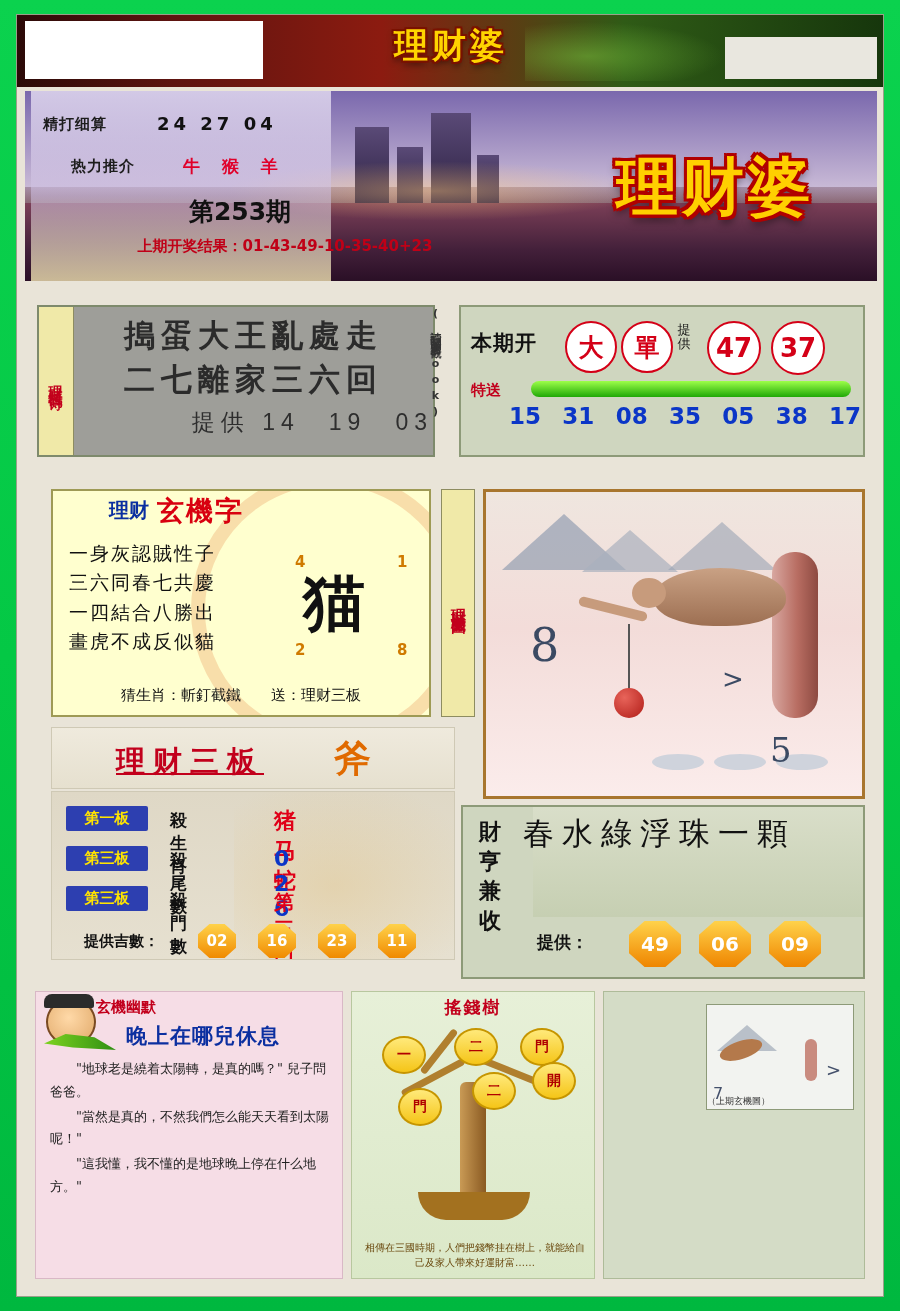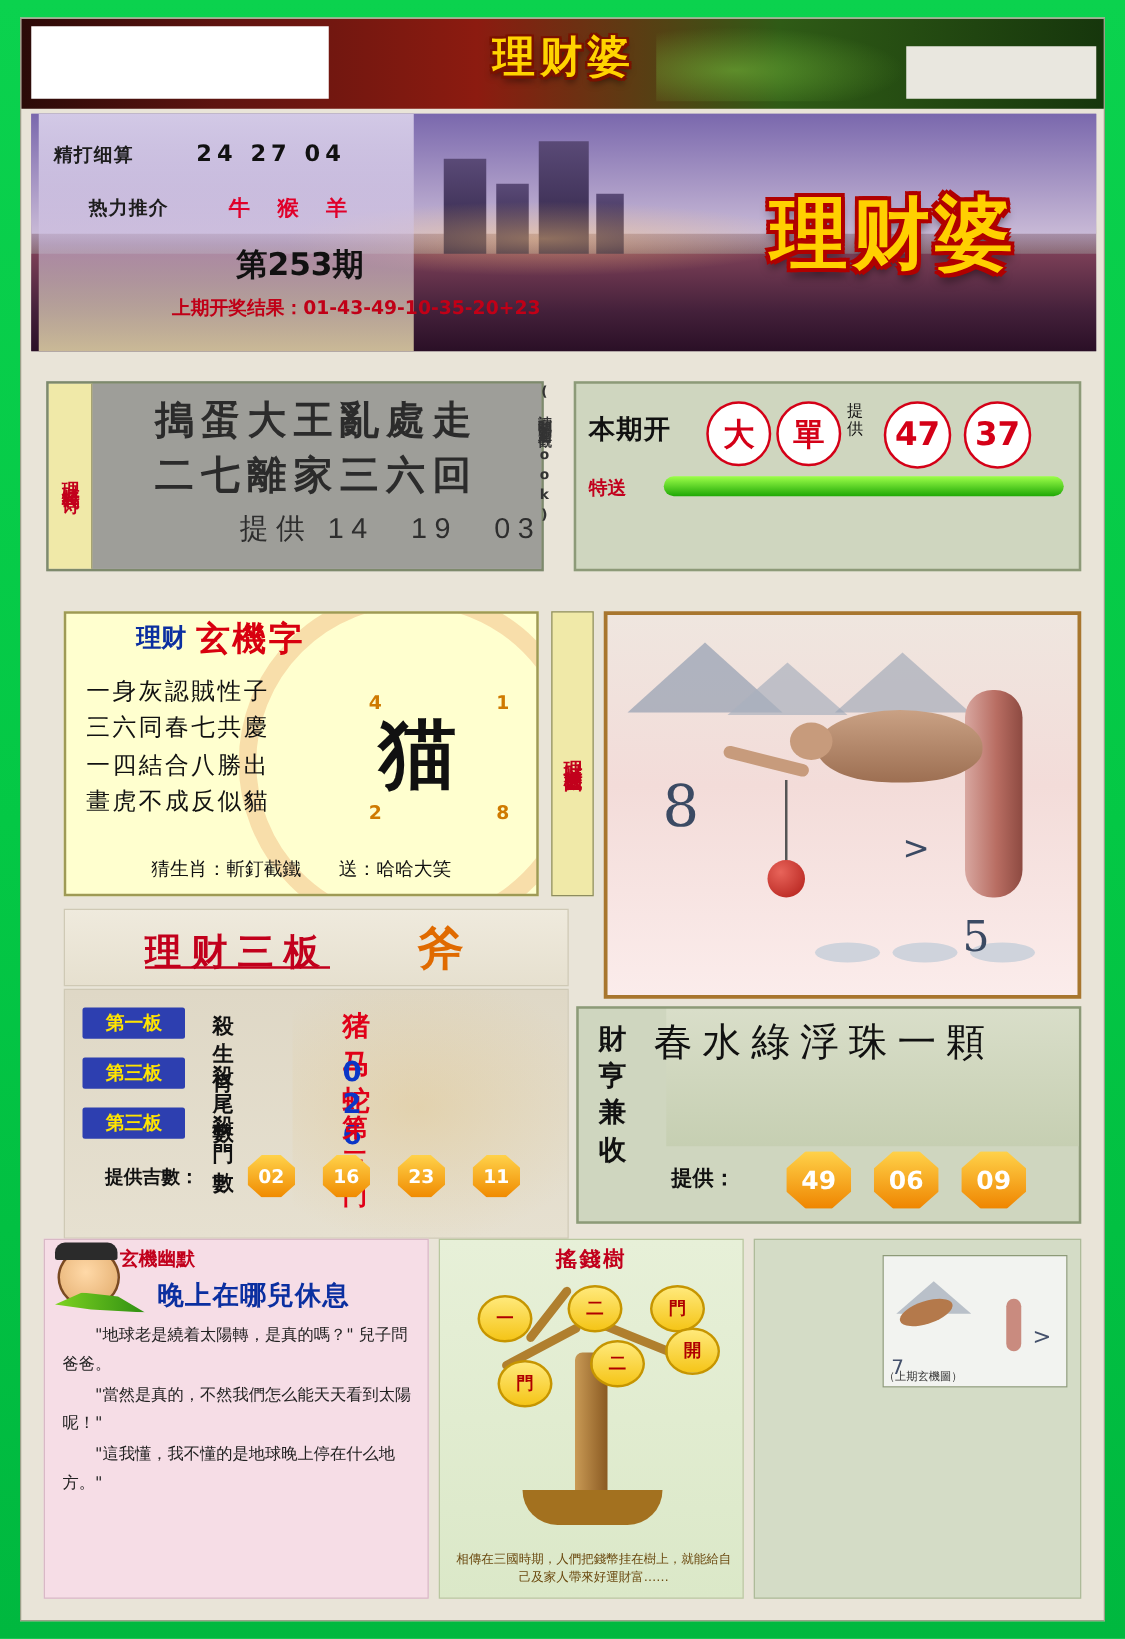--- a/index.html
+++ b/index.html
@@ -185,21 +185,21 @@
 
   
   .axe-head{
     position:absolute;left:34px;top:712px;width:404px;height:62px;
     background:linear-gradient(180deg,#efeadd,#e6e0cf);border:1px solid #cfc9b5;box-sizing:border-box;
     overflow:hidden;
   }
   .axe-title{position:absolute;left:64px;top:14px;font-size:29px;font-weight:bold;color:#c2001c;letter-spacing:8px;text-decoration:underline;}
   .axe-title2{position:absolute;left:282px;top:6px;font-size:37px;font-weight:bold;color:#e06a00;}
   .axe-box{
-    position:absolute;left:34px;top:776px;width:404px;height:200px;
+    position:absolute;left:34px;top:776px;width:404px;height:169px;
     background:linear-gradient(180deg,#dfd8c6,#e6e0d0);border:1px solid #cfc9b5;box-sizing:border-box;
     overflow:hidden;
   }
   .axe-bg{position:absolute;right:-30px;top:-16px;width:250px;height:220px;opacity:.35;
     background:radial-gradient(ellipse at 40% 50%,#e3c07a,rgba(227,192,122,0) 70%);}
   .axe-row{position:absolute;left:14px;height:30px;}
   .ar1{top:14px;} .ar2{top:54px;} .ar3{top:94px;}
   .axe-badge{
     display:inline-block;width:82px;text-align:center;background:#2d3fb0;color:#ffe400;
     font-size:15px;font-weight:bold;padding:3px 0;border-radius:2px;
@@ -314,21 +314,21 @@
       <div class="water"></div>
       <div class="glow"></div>
 
       <div class="hdr-left">
         <div class="h-line1">精打细算</div>
         <div class="h-num">24 27 04</div>
         <div class="h-line2">热力推介</div>
         <div class="h-zodiac">牛 猴 羊</div>
       </div>
       <div class="h-issue">第253期</div>
-      <div class="h-prev">上期开奖结果：01-43-49-10-35-20+23</div>
+      <div class="h-prev">上期开奖结果：01-43-49-10-35-40+23</div>
       <div class="hdr-logo">理财婆</div>
     </div>
 
     <div class="poem-box">
       <div class="poem-tag vlabel">理财特码诗</div>
       <div class="poem-body">
         <div class="poem-l poem-l1">搗蛋大王亂處走</div>
         <div class="poem-l poem-l2">二七離家三六回</div>
         <div class="poem-sup">
           <span>提供</span>
@@ -340,38 +340,47 @@
 
     <div class="open-box">
       <div class="open-title">本期开</div>
       <div class="ball b-big">大</div>
       <div class="ball b-single">單</div>
       <div class="open-sup">提供</div>
       <div class="ball b-n1">47</div>
       <div class="ball b-n2">37</div>
       <div class="greenbar"></div>
       <div class="tesong">特送</div>
+      <div class="nums">
+        <span>15</span>
+        <span>31</span>
+        <span>08</span>
+        <span>35</span>
+        <span>05</span>
+        <span>38</span>
+        <span>17</span>
+      </div>
     </div>
 
     <div class="xuan-box">
       <div class="xuan-swirl"></div>
       <div class="xuan-hd">理财</div>
       <div class="xuan-hd2">玄機字</div>
       <div class="xuan-lines">
         <div>一身灰認賊性子</div>
         <div>三六同春七共慶</div>
         <div>一四結合八勝出</div>
         <div>畫虎不成反似貓</div>
       </div>
       <div class="cn cn4">4</div>
       <div class="cn cn1">1</div>
       <div class="cn cn2">2</div>
       <div class="cn cn8">8</div>
       <div class="xuan-char">猫</div>
-      <div class="xuan-foot">猜生肖：斬釘截鐵　　送：哈哈大笑</div>
+      <div class="xuan-foot">猜生肖：斬釘截鐵　　送：理财三板</div>
     </div>
 
     <div class="pic-tag vlabel">理财玄機圖</div>
     <div class="pic-box">
       <div class="mount"></div>
       <div class="mount2"></div>
       <div class="mount3"></div>
       <div class="pillar"></div>
       <div class="monkey"></div>
       <div class="monkeyh"></div>

